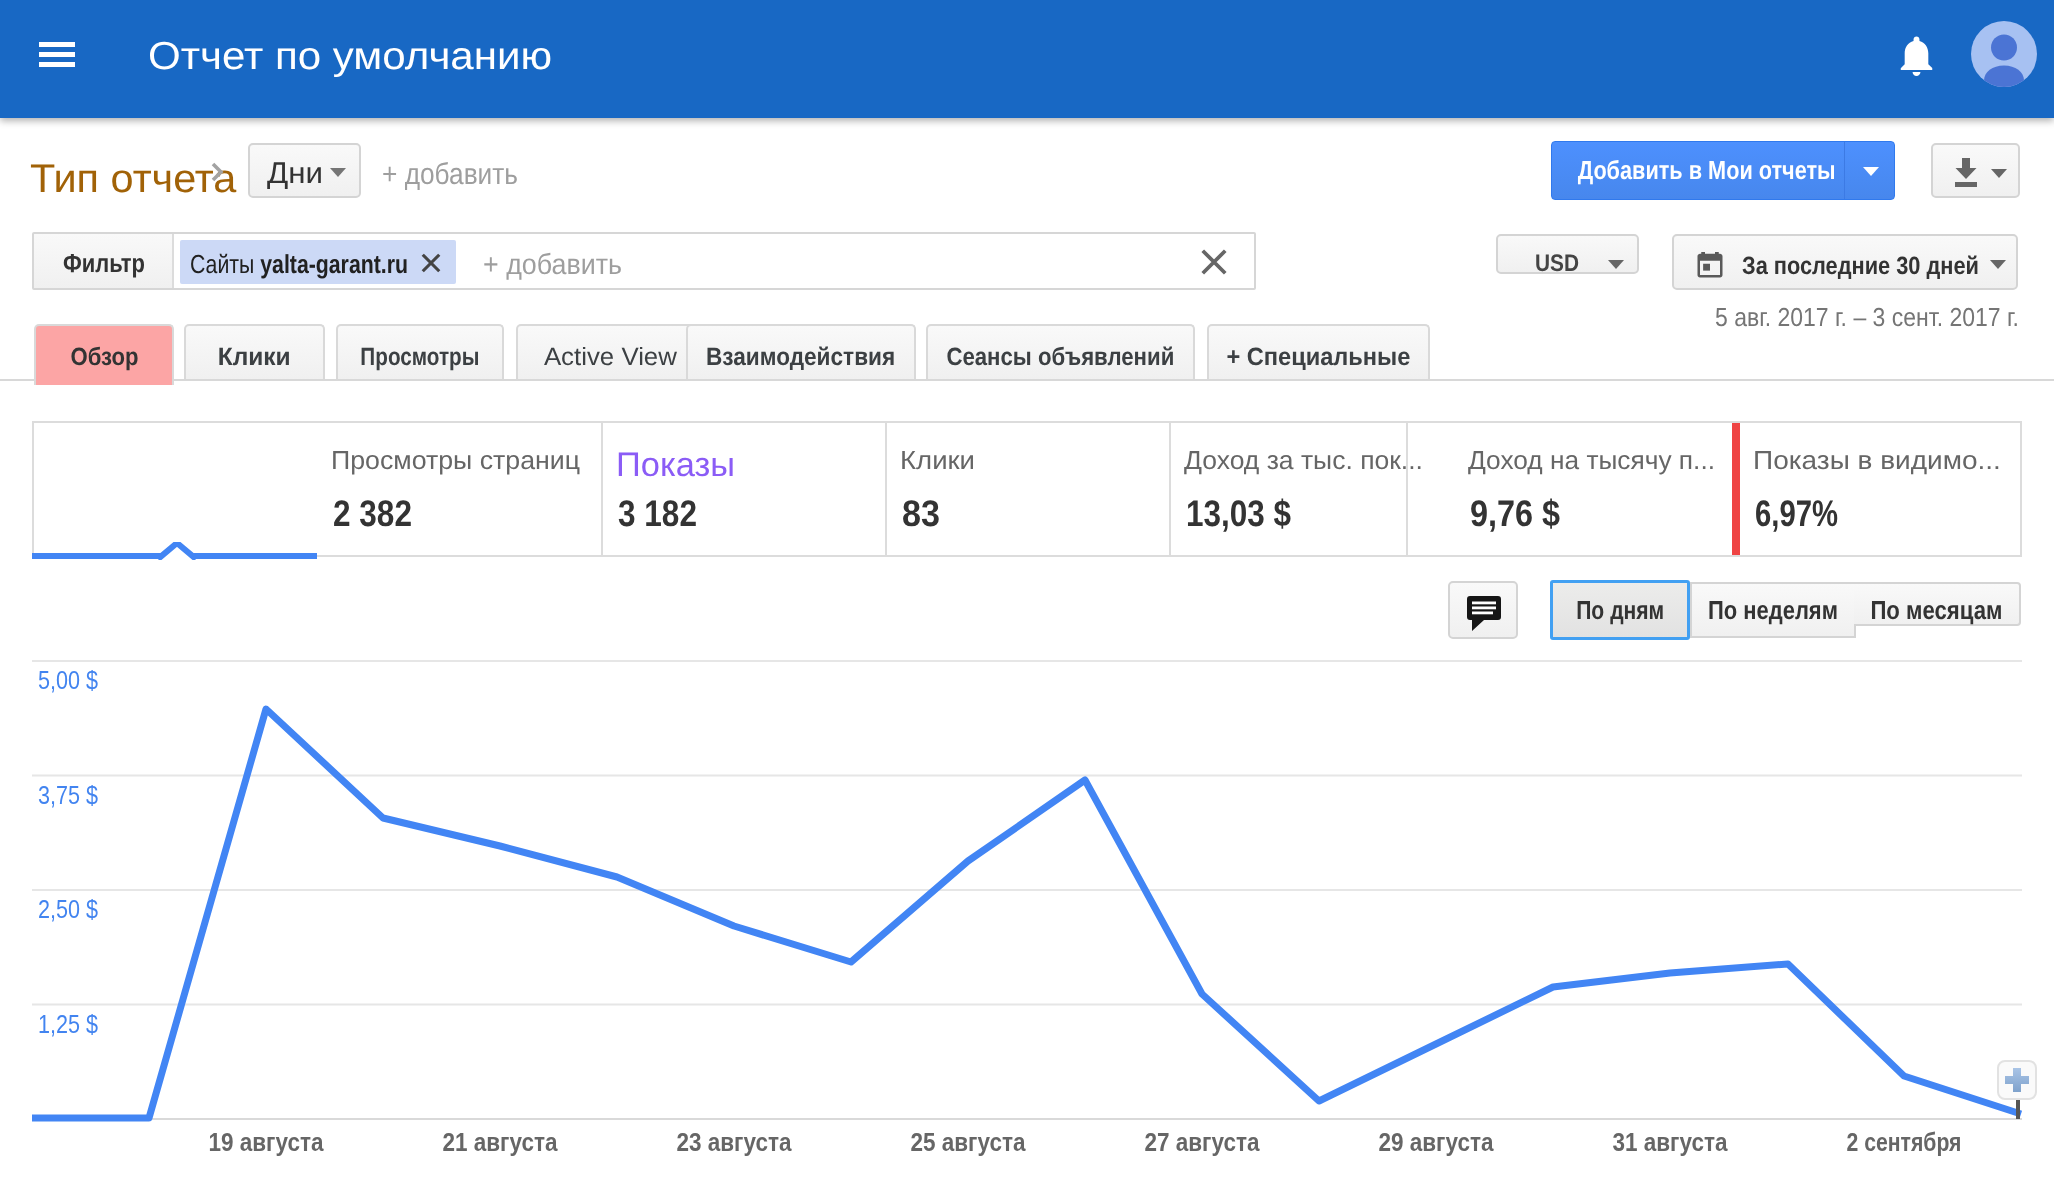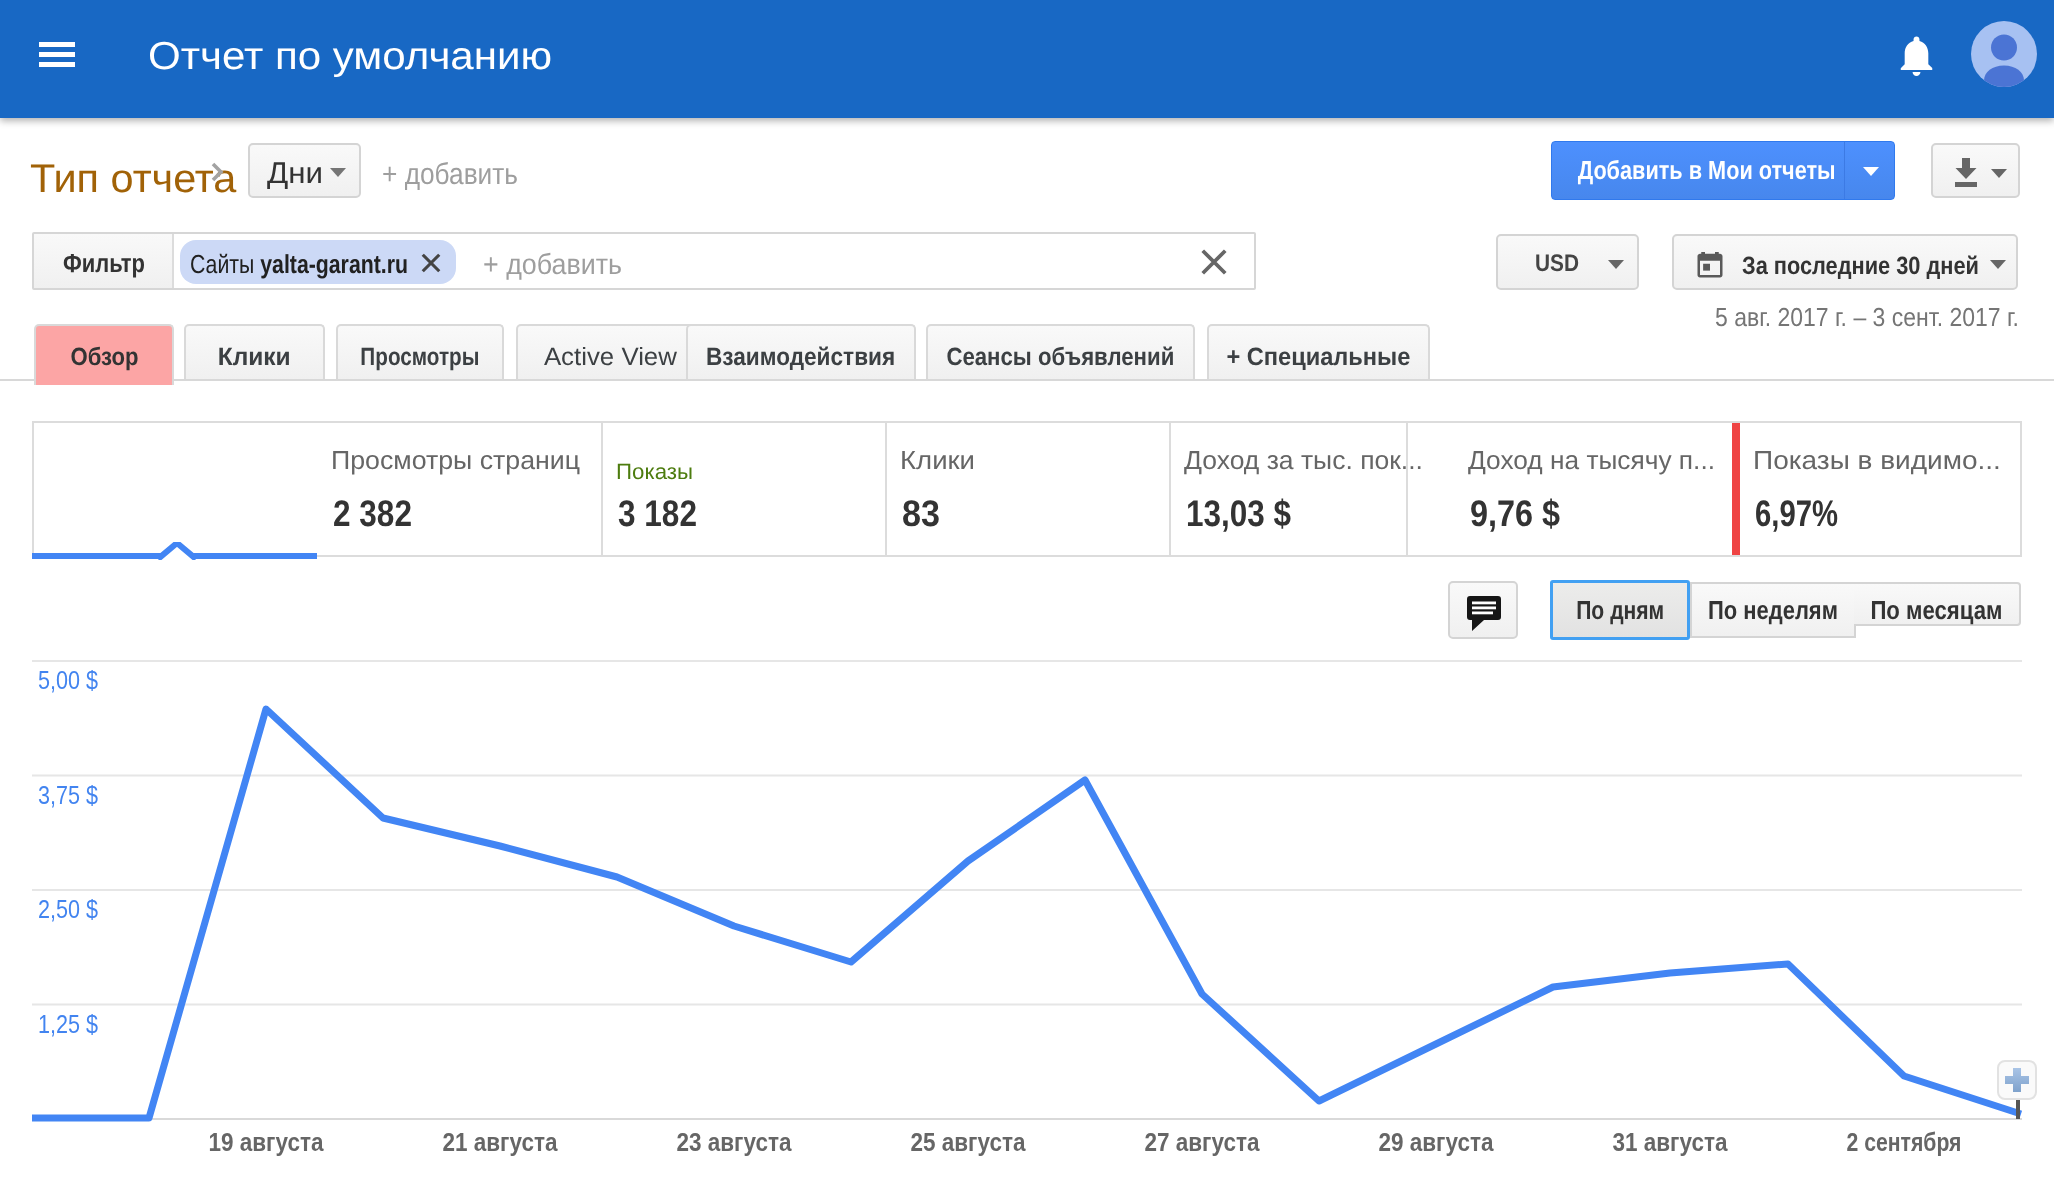--- a/index.html
+++ b/index.html
@@ -57,33 +57,33 @@
   <svg class="abs" style="left:21px;top:13px" width="24" height="29" viewBox="0 0 24 29" fill="#666">
     <polygon points="8,0 16,0 16,10 22.5,10 12,21 1.5,10 8,10"></polygon>
     <rect x="1" y="24" width="22" height="5"></rect>
   </svg>
   <div class="abs caret" style="right:11px;top:24px;border-top-color:#666"></div>
 </div>
 
 <div class="abs" style="left:32px;top:232px;width:1224px;height:58px;border:2px solid #d6d6d6;border-radius:2px;background:#fff">
   <div class="abs grad" style="left:0;top:0;width:140px;height:54px;border-right:2px solid #dcdcdc"></div>
   <div class="abs" style="left:29px;top:14px;font-size:26px;font-weight:bold;color:#333"><span class="sq" id="t_filter" style="transform:scaleX(0.845) translateZ(0)">Фильтр</span></div>
-  <div class="abs" style="left:146px;top:6px;width:276px;height:44px;background:#ccd9f6;border-radius:16px">
+  <div class="abs" style="left:146px;top:6px;width:276px;height:44px;background:#ccd9f6;border-radius:2px">
     <div class="abs" style="left:10px;top:9px;font-size:26px;color:#212121"><span class="sq" id="t_chip" style="transform:scaleX(0.818) translateZ(0)">Сайты <b>yalta-garant.ru</b></span></div>
     <svg class="abs" style="left:240px;top:12px" width="22" height="22" viewBox="0 0 24 24">
         <path d="M3 3 21 21 M21 3 3 21" stroke="#444" stroke-width="3.4"></path>
       </svg>
   </div>
   <div class="abs" style="left:449px;top:14px;font-size:29px;color:#9e9e9e"><span class="sq" id="t_add2" style="transform:scaleX(0.926) translateZ(0)">+ добавить</span></div>
   <svg class="abs" style="left:1165px;top:13px" width="30" height="30" viewBox="0 0 24 24">
       <path d="M3 3 21 21 M21 3 3 21" stroke="#666" stroke-width="3"></path>
     </svg>
 </div>
 
-<div class="abs grad btn" style="left:1496px;top:234px;width:143px;height:56px">
+<div class="abs grad btn" style="left:1496px;top:234px;width:143px;height:40px">
   <div class="abs" style="left:37px;top:13px;font-size:24px;font-weight:bold;color:#444"><span class="sq" id="t_usd" style="transform:scaleX(0.868) translateZ(0)">USD</span></div>
   <div class="abs caret" style="right:13px;top:24px;border-top-color:#666"></div>
 </div>
 
 <div class="abs grad btn" style="left:1672px;top:234px;width:346px;height:56px">
   <svg class="abs" style="left:21px;top:14px" width="30" height="30" viewBox="0 0 24 24" fill="#595959">
     <path d="M20 3h-1V1.5h-3V3H8V1.5H5V3H4c-1.1 0-2 .9-2 2v15c0 1.1.9 2 2 2h16c1.1 0 2-.9 2-2V5c0-1.1-.9-2-2-2zm0 17H4V8.5h16V20z"></path>
     <rect x="6.5" y="11" width="5.5" height="5.5"></rect>
   </svg>
   <div class="abs" style="left:68px;top:15px;font-size:25px;font-weight:bold;color:#333"><span class="sq" id="t_last30" style="transform:scaleX(0.871) translateZ(0)">За последние 30 дней</span></div>
@@ -99,21 +99,21 @@
 <div class="tab" style="left:926px;width:269px"><span class="sqc" id="t_tab6" style="transform:scaleX(0.888) translateZ(0)">Сеансы объявлений</span></div>
 <div class="tab" style="left:1207px;width:223px"><span class="sqc" id="t_tab7" style="transform:scaleX(0.944) translateZ(0)">+ Специальные</span></div>
 <div class="tab" style="left:34px;width:140px;height:61px;background:#fca5a5;color:#333"><span class="sqc" id="t_tab1" style="transform:scaleX(0.884) translateZ(0)">Обзор</span></div>
 
 <div class="abs" style="left:32px;top:421px;width:1990px;height:136px;border:2px solid #dcdcdc">
 <div class="abs" style="left:284px;top:0;width:285px;height:132px;border-right:2px solid #dcdcdc;">
       <div class="abs" style="left:13px;top:22px;font-size:26px;color:#666"><span class="sq" id="t_cl1" style="transform:scaleX(1.028) translateZ(0)">Просмотры страниц</span></div>
       <div class="abs" style="left:15px;top:70px;font-size:37px;font-weight:bold;color:#333"><span class="sq" id="t_cv1" style="transform:scaleX(0.853) translateZ(0)">2 382</span></div>
     </div>
 <div class="abs" style="left:569px;top:0;width:284px;height:132px;border-right:2px solid #dcdcdc;">
-      <div class="abs" style="left:13px;top:36px;font-size:22px;color:#4d7c0f"><span class="sq" id="t_cl2" style="transform:scaleX(1.013) translateZ(0)">Показы</span></div>
+      <div class="abs" style="left:13px;top:22px;font-size:34px;color:#8b5cf6"><span class="sq" id="t_cl2" style="transform:scaleX(1.013) translateZ(0)">Показы</span></div>
       <div class="abs" style="left:15px;top:70px;font-size:37px;font-weight:bold;color:#333"><span class="sq" id="t_cv2" style="transform:scaleX(0.853) translateZ(0)">3 182</span></div>
     </div>
 <div class="abs" style="left:853px;top:0;width:284px;height:132px;border-right:2px solid #dcdcdc;">
       <div class="abs" style="left:13px;top:22px;font-size:26px;color:#666"><span class="sq" id="t_cl3" style="transform:scaleX(1.060) translateZ(0)">Клики</span></div>
       <div class="abs" style="left:15px;top:70px;font-size:37px;font-weight:bold;color:#333"><span class="sq" id="t_cv3" style="transform:scaleX(0.923) translateZ(0)">83</span></div>
     </div>
 <div class="abs" style="left:1137px;top:0;width:237px;height:132px;border-right:2px solid #dcdcdc;">
       <div class="abs" style="left:13px;top:22px;font-size:26px;color:#666"><span class="sq" id="t_cl4" style="transform:scaleX(1.020) translateZ(0)">Доход за тыс. пок...</span></div>
       <div class="abs" style="left:15px;top:70px;font-size:37px;font-weight:bold;color:#333"><span class="sq" id="t_cv4" style="transform:scaleX(0.851) translateZ(0)">13,03 $</span></div>
     </div>

